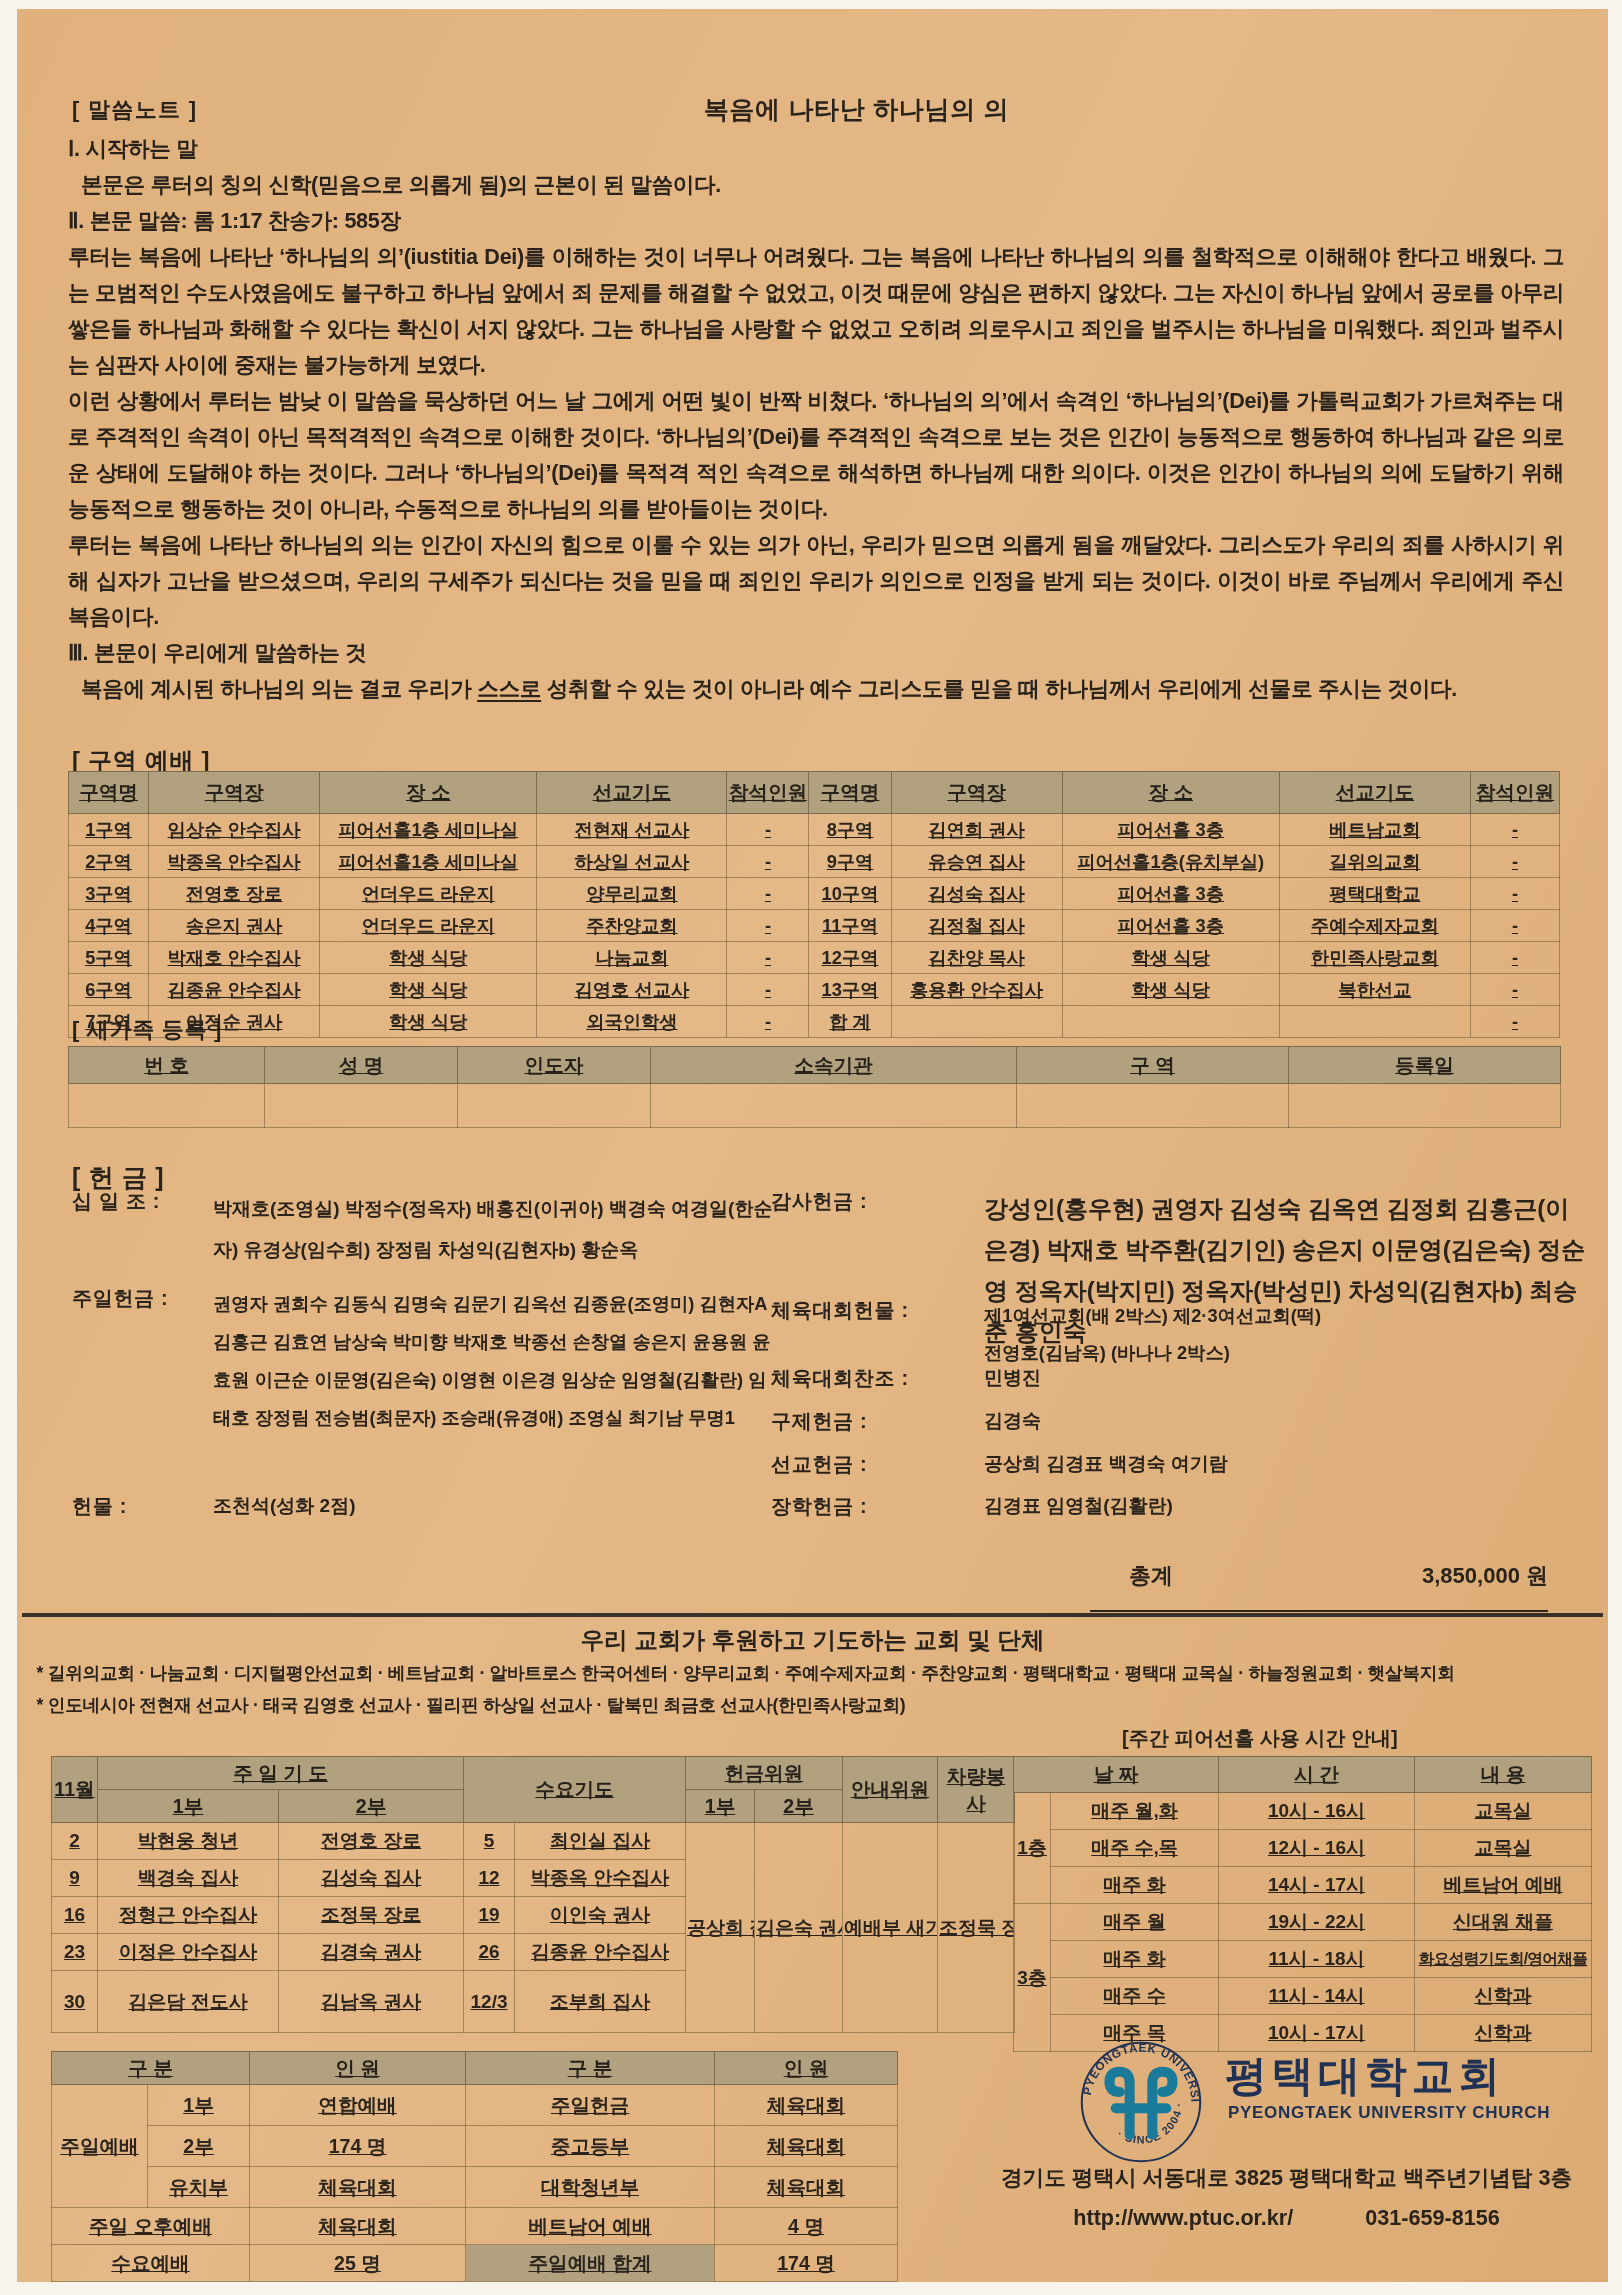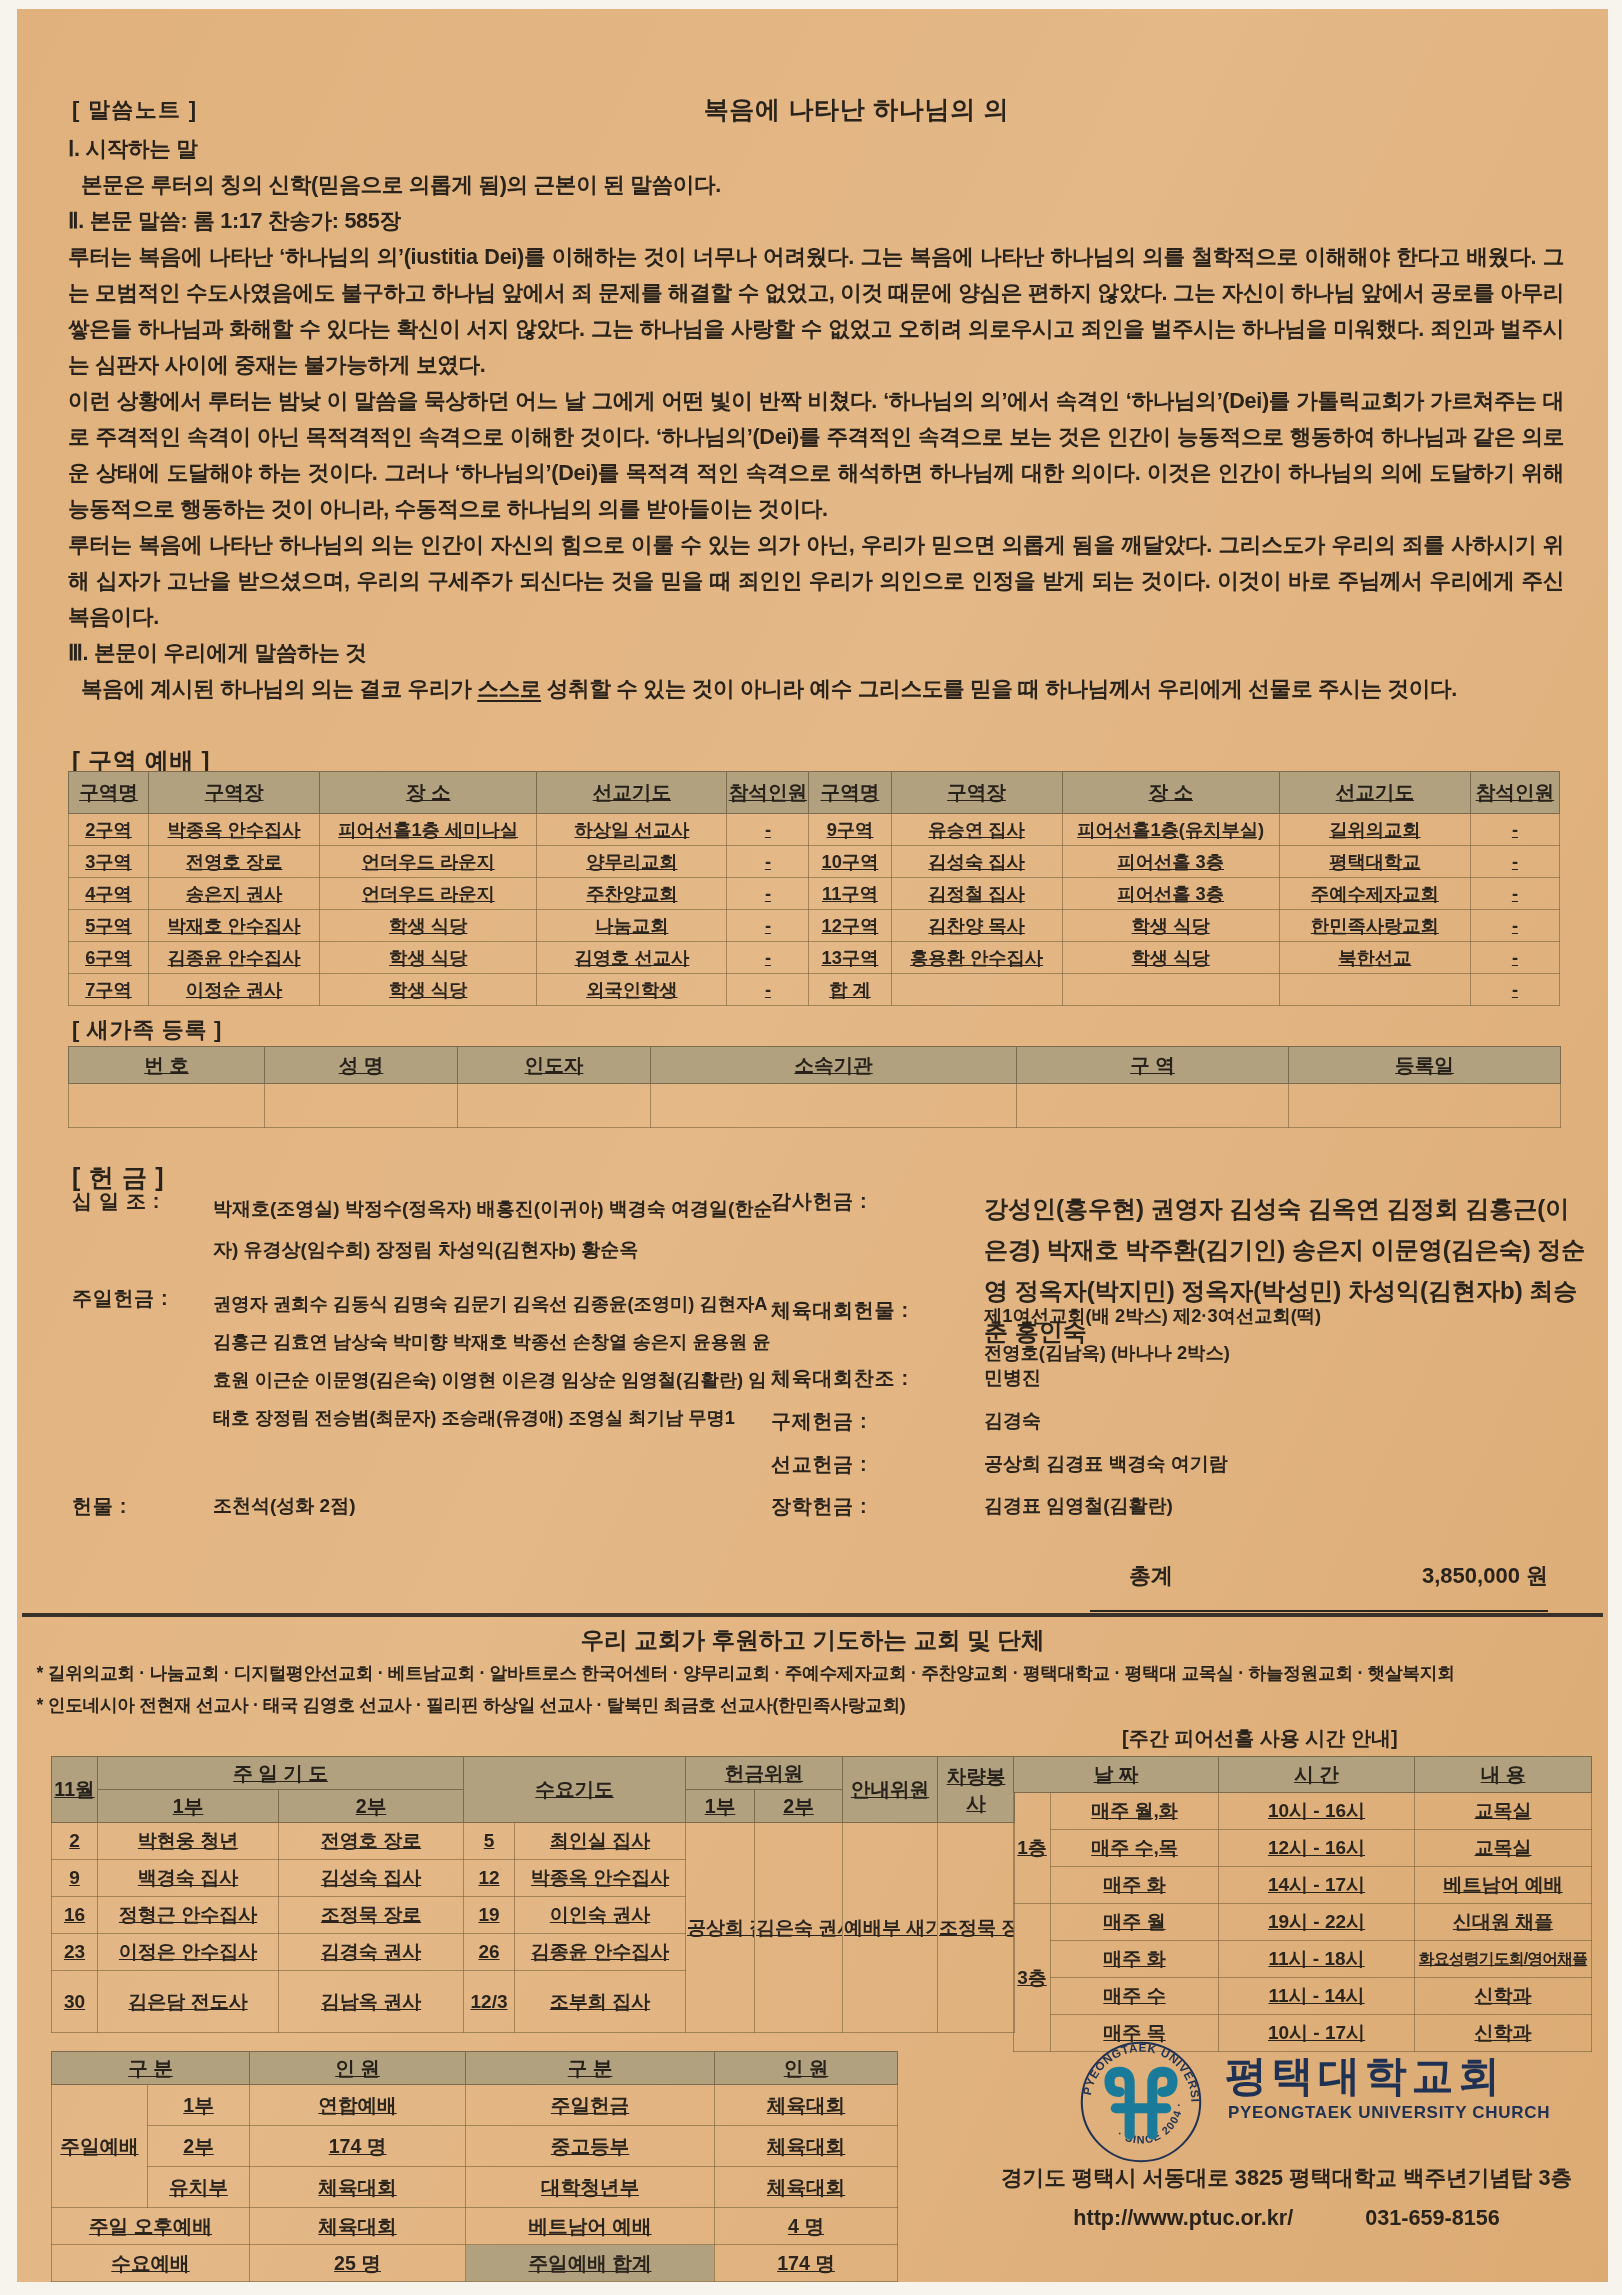--- a/index.html
+++ b/index.html
@@ -110,20 +110,32 @@
       <th>장 소</th>
       <th>선교기도</th>
       <th>참석인원</th>
       <th>구역명</th>
       <th>구역장</th>
       <th>장 소</th>
       <th>선교기도</th>
       <th>참석인원</th>
     </tr>
     <tr>
+          <td>1구역</td>
+          <td>임상순 안수집사</td>
+          <td>피어선홀1층 세미나실</td>
+          <td>전현재 선교사</td>
+          <td>-</td>
+          <td>8구역</td>
+          <td>김연희 권사</td>
+          <td>피어선홀 3층</td>
+          <td>베트남교회</td>
+          <td>-</td>
+        </tr>
+    <tr>
           <td>2구역</td>
           <td>박종옥 안수집사</td>
           <td>피어선홀1층 세미나실</td>
           <td>하상일 선교사</td>
           <td>-</td>
           <td>9구역</td>
           <td>유승연 집사</td>
           <td>피어선홀1층(유치부실)</td>
           <td>길위의교회</td>
           <td>-</td>

